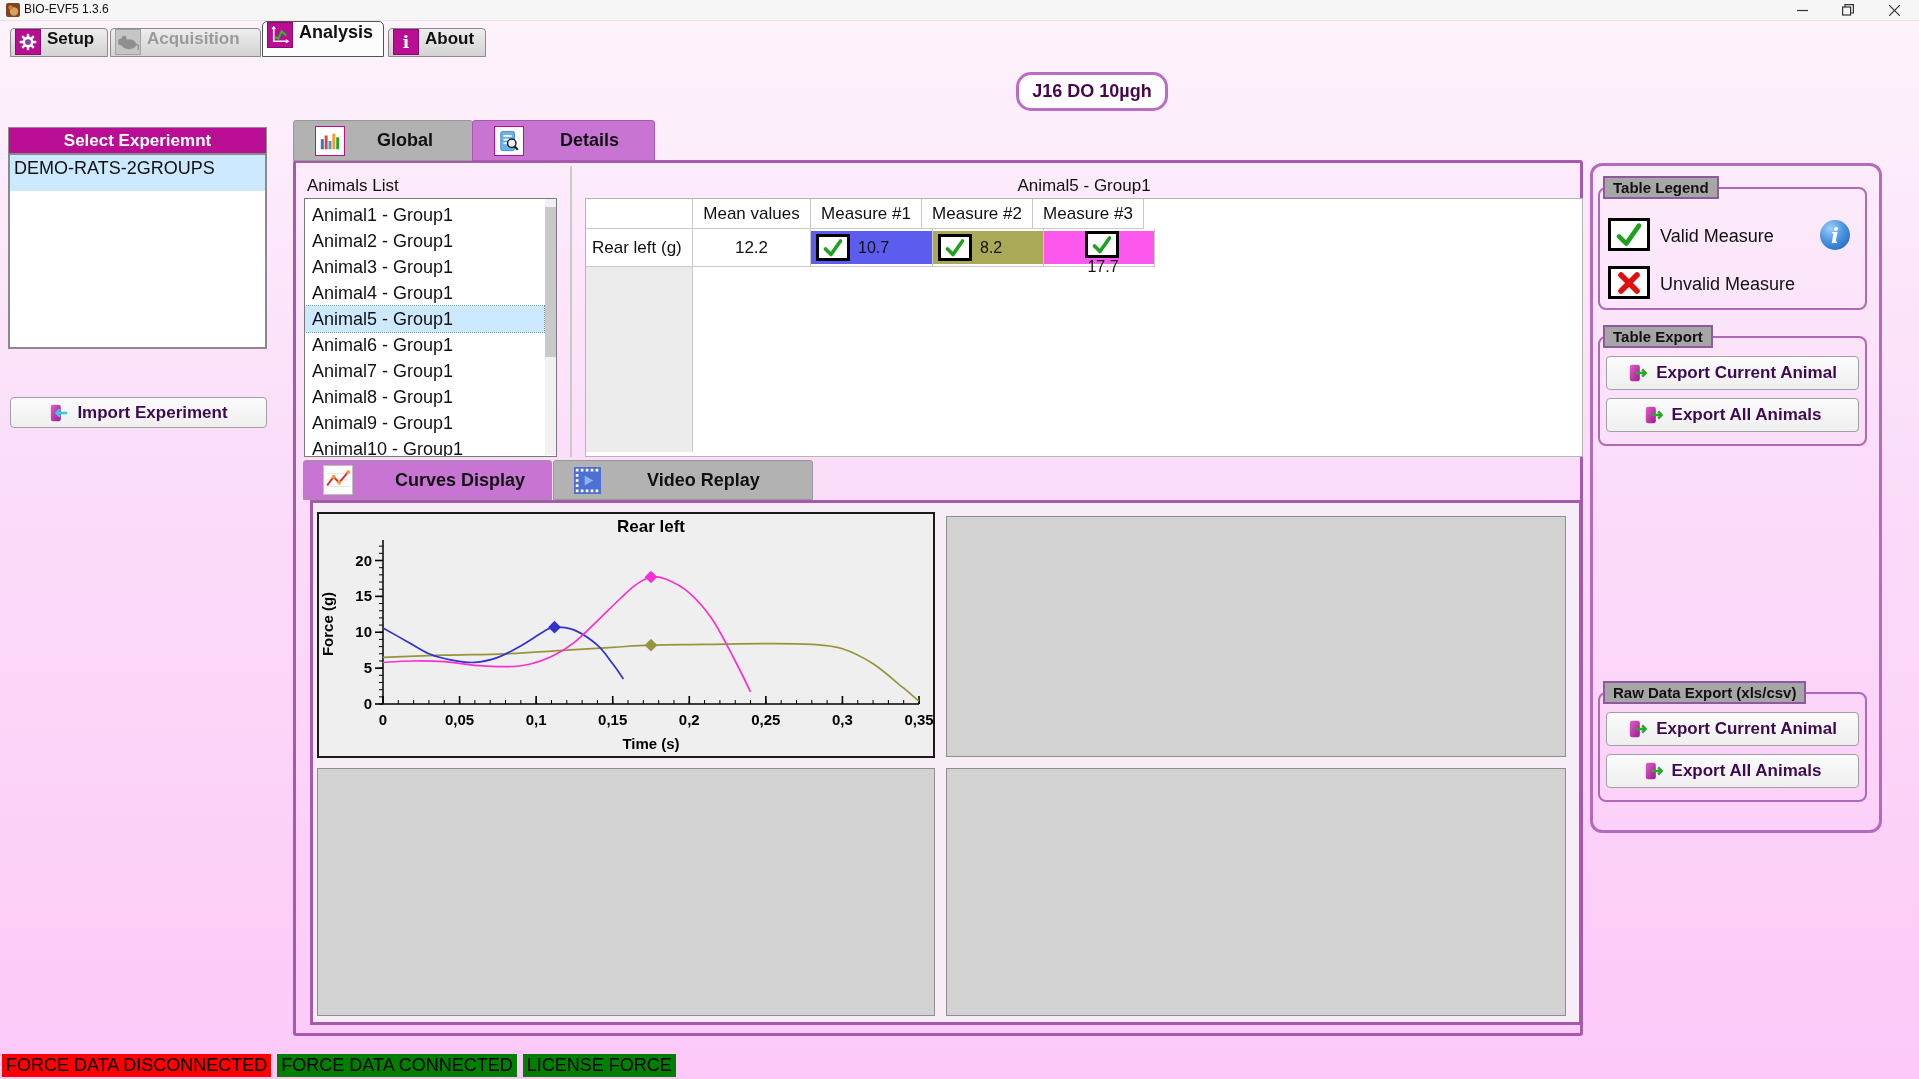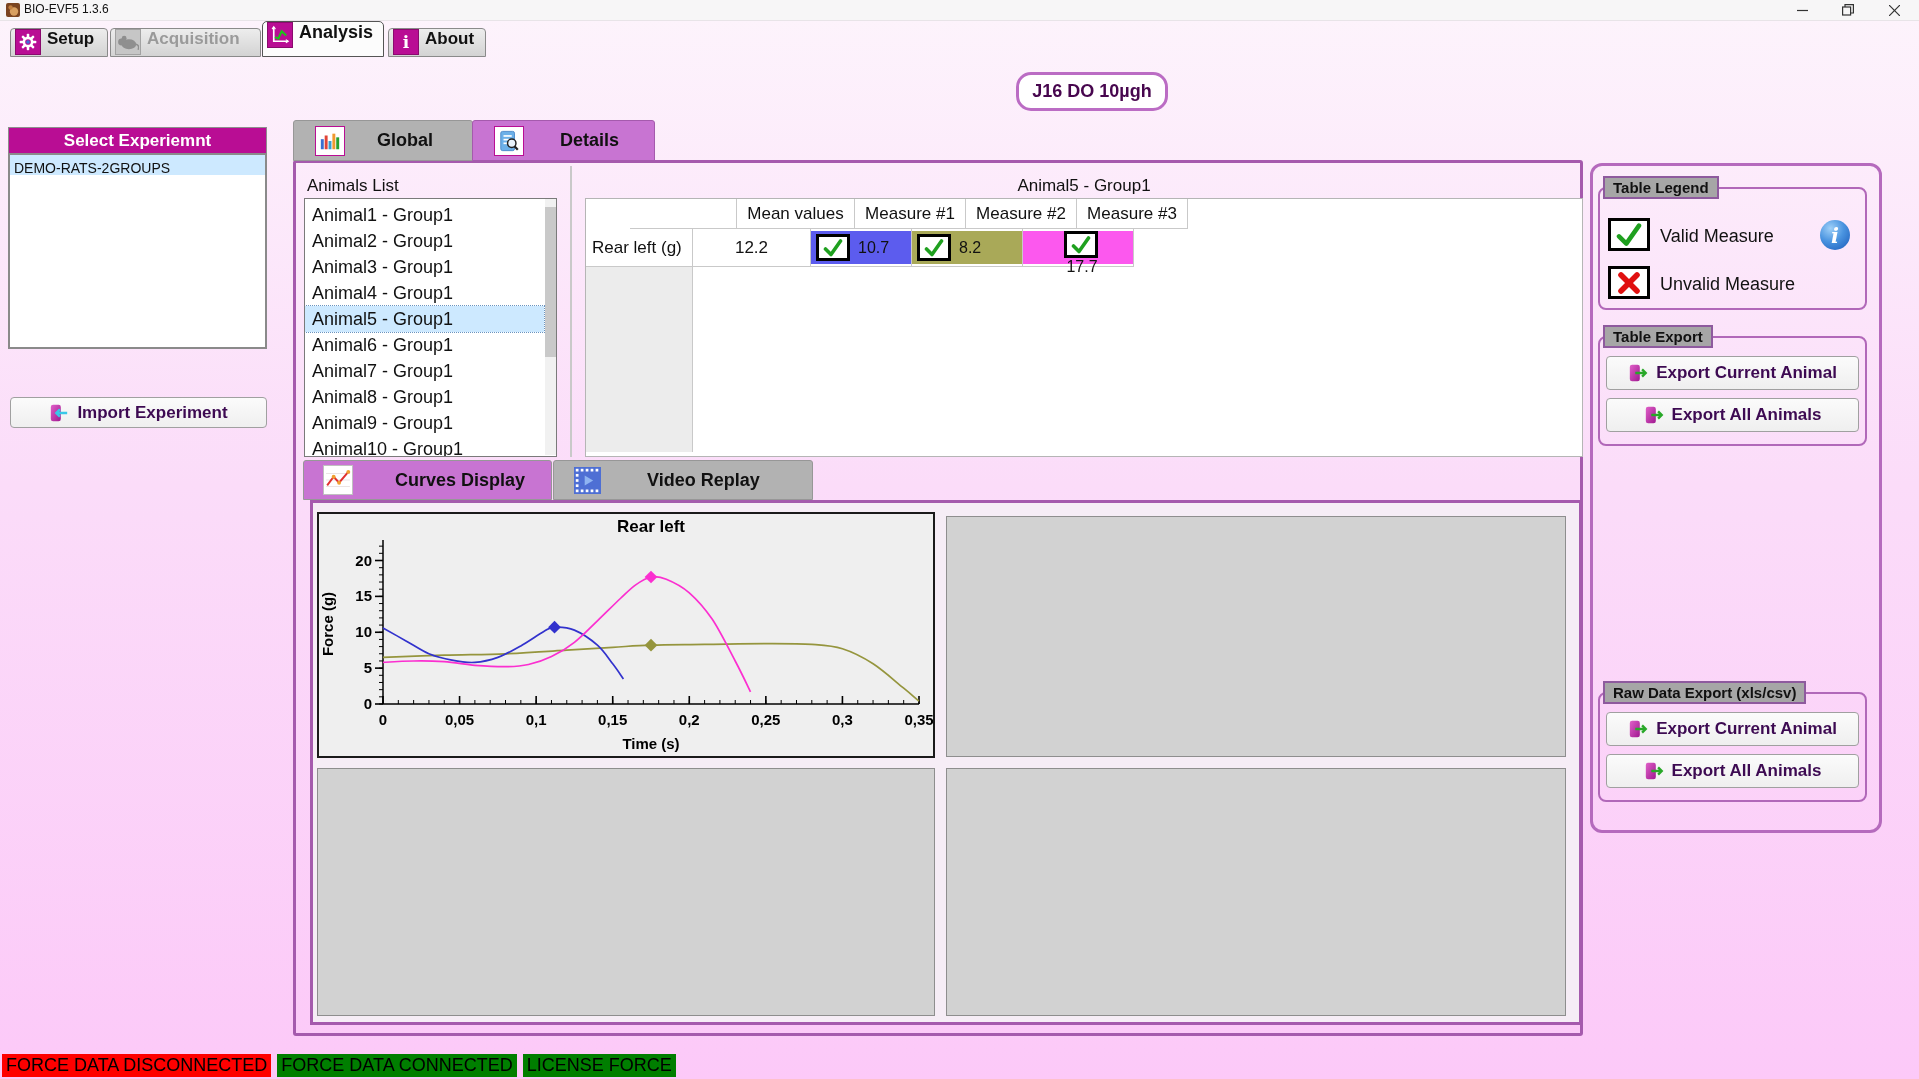--- a/index.html
+++ b/index.html
@@ -20,21 +20,21 @@
   .iconbox{width:24px;height:24px;display:flex;align-items:center;justify-content:center;flex:0 0 auto;}
   .mag{background:#b90d94;border:1px solid #8a0a6e;}
   .gry{background:#c6c6c6;border:1px solid #a2a2a2;}
   
   .badge{left:1016px;top:72px;width:146px;height:33px;background:#fff;border:3px solid #bb6cc4;border-radius:15px;
     display:flex;align-items:center;justify-content:center;font-weight:bold;font-size:18px;color:#47064e;}
   
   .selheader{left:8px;top:127px;width:259px;height:27px;background:#b90d94;border:1px solid #8d8d8d;
     display:flex;align-items:center;justify-content:center;color:#fff;font-weight:bold;font-size:17px;box-sizing:border-box;}
   .explist{left:8px;top:153px;width:259px;height:196px;background:#fff;border:2px solid #8a8a8a;box-sizing:border-box;overflow:hidden;}
-  .expitem{height:20px;line-height:26px;font-size:14px;padding-left:4px;}
+  .expitem{height:36px;line-height:26px;font-size:18px;padding-left:4px;}
   .expitem.sel{background:#cde9ff;}
   .btn{background:linear-gradient(#fbfbfb,#efefef);border:1px solid #a0a0a0;border-radius:4px;
     display:flex;align-items:center;justify-content:center;gap:8px;font-weight:bold;font-size:17px;color:#3d0a52;box-sizing:border-box;cursor:default;}
   
   .mainpanel{left:293px;top:160px;width:1290px;height:876px;border:3px solid #a55aad;border-radius:3px;box-sizing:border-box;}
   .subtab{top:120px;height:41px;display:flex;align-items:center;gap:10px;padding-left:21px;box-sizing:border-box;
     border:1px solid #979797;border-radius:3px 3px 0 0;z-index:2;}
   .subtab .lbl{font-weight:bold;font-size:18px;}
   .subtab-on{background:#c874d2;border-color:#a55aad;}
   .subtab-off{background:#b2b2b2;}
@@ -43,21 +43,21 @@
   .animlabel{left:307px;top:176px;font-size:17px;}
   .animlist{left:304px;top:198px;width:253px;height:259px;background:#fff;border:1px solid #7a7a7a;box-sizing:border-box;overflow:hidden;padding-top:3px;}
   .animitem{height:26px;line-height:26px;font-size:18px;padding-left:7px;margin-right:12px;}
   .animitem.sel{background:#cde9ff;outline:1px dotted #6a94c0;}
   .sbar{left:545px;top:199px;width:11px;height:256px;background:#f1f1f1;}
   .sthumb{position:absolute;left:0;top:8px;width:11px;height:150px;background:#c9c9c9;}
   .vsplit{left:570px;top:166px;width:2px;height:291px;background:#c9c9c9;}
   
   .tbltitle{left:585px;top:176px;width:998px;text-align:center;font-size:17px;}
   .tblbox{left:585px;top:198px;width:998px;height:259px;background:#fff;border:1px solid #b5b5b5;box-sizing:border-box;}
-  .hrow{display:flex;height:30px;padding-left:44px;}
+  .hrow{display:flex;height:30px;}
   .hcell{border-right:1px solid #c9c9c9;border-bottom:1px solid #c9c9c9;display:flex;align-items:center;justify-content:center;
     font-size:17px;box-sizing:border-box;}
   .drow{display:flex;height:38px;}
   .dcell{border-right:1px solid #c9c9c9;border-bottom:1px solid #c9c9c9;display:flex;align-items:center;box-sizing:border-box;font-size:17px;}
   .mcell{border-right:1px solid #c9c9c9;border-bottom:1px solid #c9c9c9;box-sizing:border-box;padding:2px 0;}
   .mfill{height:100%;display:flex;align-items:center;box-sizing:border-box;}
   .ckbox{width:34px;height:27px;background:#fff;border:3px solid #000;box-sizing:border-box;margin-left:5px;
     display:flex;align-items:center;justify-content:center;flex:0 0 auto;}
   .graystrip{width:107px;height:185px;background:#ececec;border-right:1px solid #c9c9c9;box-sizing:border-box;}
   
@@ -239,21 +239,21 @@
       <div class="hcell" style="width:118px;">Mean values</div>
       <div class="hcell" style="width:111px;">Measure #1</div>
       <div class="hcell" style="width:111px;">Measure #2</div>
       <div class="hcell" style="width:111px;">Measure #3</div>
     </div>
     <div class="drow">
       <div class="dcell" style="width:107px;padding-left:6px;">Rear left (g)</div>
       <div class="dcell" style="width:118px;justify-content:center;">12.2</div>
 
       <span id="measure-cells" style="display:flex;">
-          <div class="mcell" style="width: 101px;">
+          <div class="mcell" style="width: 122px;">
             <div class="mfill" style="background: rgb(92, 92, 238);">
               <span class="ckbox">
                 <svg viewBox="0 0 20 18" width="22" height="18">
                   <polyline points="2.5,10 8,15.5 17.5,2" fill="none" stroke="#1fa01f" stroke-width="3.6" stroke-linecap="round" stroke-linejoin="round"></polyline>
                 </svg>
               </span>
               <span style="margin-left: 8px;">10.7</span>
             </div>
           </div>
           <div class="mcell" style="width: 111px;">

